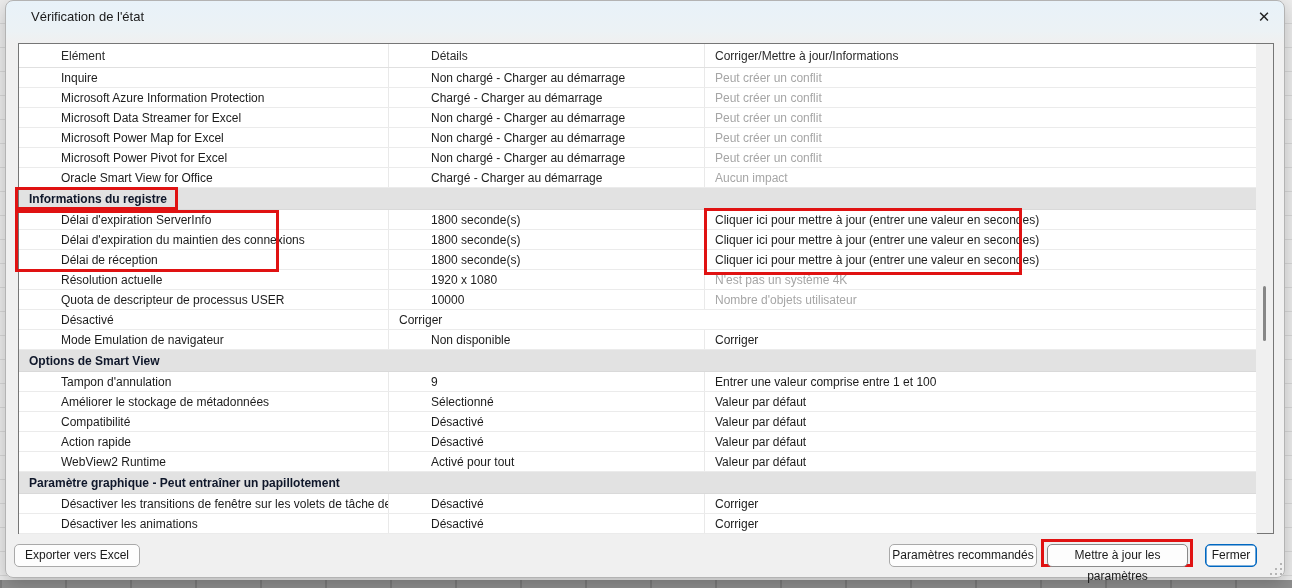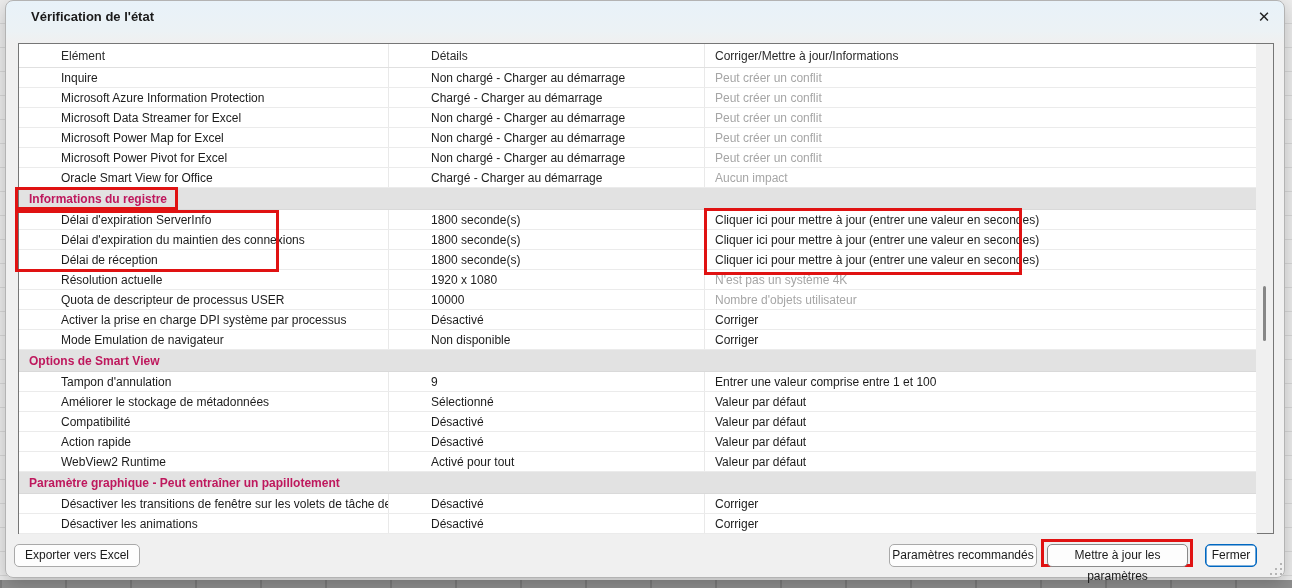--- a/index.html
+++ b/index.html
@@ -18,36 +18,36 @@
   .bottom-strip{position:absolute;left:0;right:0;top:580px;height:8px;
     background:repeating-linear-gradient(90deg,#7c7c7c 0 2px,#8f8f8f 2px 65px);}
 
   
   .dialog{position:absolute;left:5px;top:0;width:1280px;height:578px;
     background:linear-gradient(180deg,#e8f2f9 0,#ecf2f5 30px,#f0f0f0 42px);
     border:1px solid #b3b3b3;border-radius:8px;
     box-shadow:0 6px 18px rgba(0,0,0,.22);}
 
   .titlebar{position:absolute;left:0;top:0;right:0;height:32px;}
-  .title{position:absolute;left:25px;top:8px;font-size:13px;color:#1a1a1a;font-weight:bold;}
+  .title{position:absolute;left:25px;top:8px;font-size:13px;color:#1a1a1a;}
   .close-btn{position:absolute;right:8px;top:4px;width:24px;height:24px;
     font-size:15px;color:#222;text-align:center;line-height:24px;cursor:pointer;}
 
   
   .table{position:absolute;left:12px;top:42px;width:1256px;height:491px;
     border:1px solid #767676;background:#f0f0f0;}
   .grid{position:absolute;left:0;top:0;width:1238px;height:100%;background:#fff;}
   .row{display:grid;grid-template-columns:370px 316px 1fr;align-items:center;
     height:20px;border-bottom:1px solid #ebebeb;background:#fff;font-size:12px;color:#1c1c1c;}
   .header-row{height:24px;border-bottom:1px solid #e0e0e0;color:#2a2a2a;}
   .cell{padding:0 4px 0 10px;white-space:nowrap;overflow:hidden;height:100%;
     display:flex;align-items:center;}
   .c1,.c2,.h1,.h2{border-right:1px solid #e9e9e9;margin-left:32px;}
   .section-row{display:flex;align-items:center;height:22px;background:var(--section-bg);
-    border-bottom:1px solid #d9d9d9;font-weight:bold;color:#be185d;padding-left:10px;font-size:12px;}
+    border-bottom:1px solid #d9d9d9;font-weight:bold;color:#0f172a;padding-left:10px;font-size:12px;}
   .muted{color:var(--muted-text);}
 
   
   .scrollbar{position:absolute;right:0;top:0;bottom:0;width:17px;background:#f0f0f0;}
   .scroll-thumb{position:absolute;left:7px;top:242px;width:3px;height:55px;background:#868686;border-radius:2px;}
 
   
   .hl{position:absolute;border:3px solid var(--annotation-red);pointer-events:none;}
   .hl-registry{left:9px;top:186px;width:163px;height:23px;}
   .hl-delays{left:9px;top:209px;width:264px;height:62px;}
@@ -140,21 +140,20 @@
             <span class="cell c1">Résolution actuelle</span>
             <span class="cell c2">1920 x 1080</span>
             <span class="cell c3 muted">N'est pas un système 4K</span>
           </div>
           <div class="row item-row">
             <span class="cell c1">Quota de descripteur de processus USER</span>
             <span class="cell c2">10000</span>
             <span class="cell c3 muted">Nombre d'objets utilisateur</span>
           </div>
           <div class="row item-row">
-            <span class="cell c1">Activer la prise en charge DPI système par processus</span>
             <span class="cell c2">Désactivé</span>
             <span class="cell c3">Corriger</span>
           </div>
           <div class="row item-row">
             <span class="cell c1">Mode Emulation de navigateur</span>
             <span class="cell c2">Non disponible</span>
             <span class="cell c3">Corriger</span>
           </div>
           <div class="section-row">
             <span>Options de Smart View</span>

